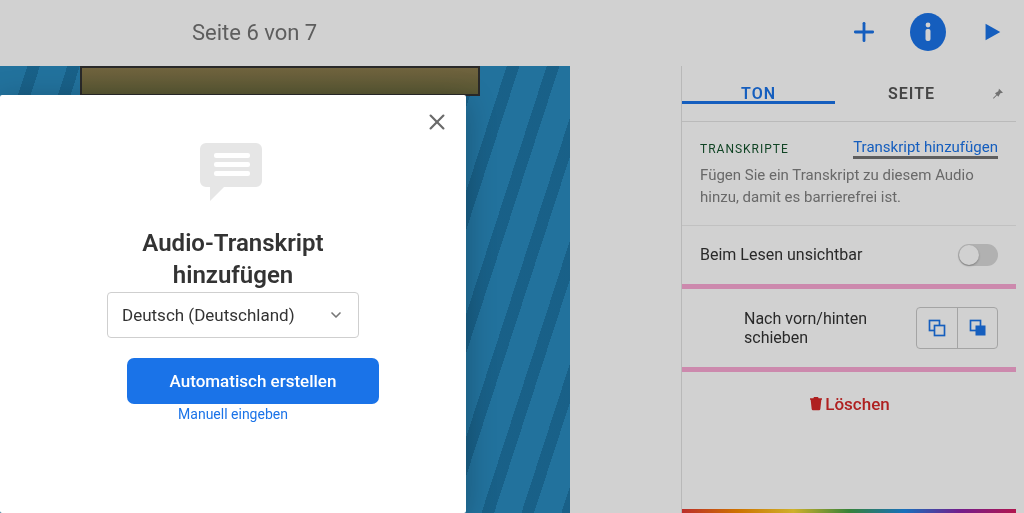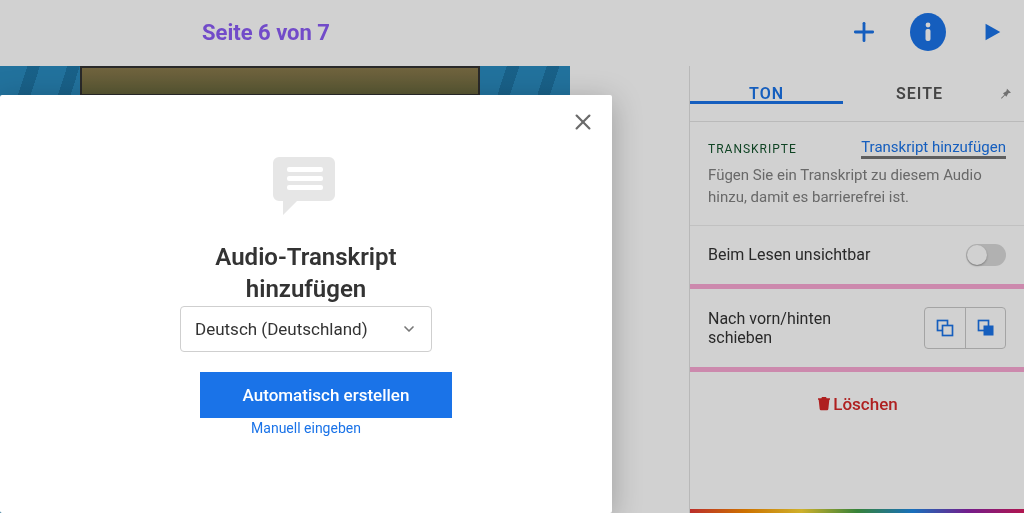--- a/index.html
+++ b/index.html
@@ -12,22 +12,22 @@
     pointer-events: none;
   }
 
   
   .header {
     position: absolute; left: 0; top: 0; width: 1024px; height: 66px;
     display: flex; align-items: center;
     background: #fff;
   }
   .page-title {
-    position: absolute; left: 202px; top: 20px;
-    font-size: 22px; font-weight: 700; color: #8b5cf6;
+    position: absolute; left: 192px; top: 20px;
+    font-size: 22px; font-weight: 400; color: #737373;
   }
   .header-icons { position: absolute; right: 14px; top: 14px; display: flex; align-items: center; gap: 28px; }
   .hicon { width: 36px; height: 36px; display:flex; align-items:center; justify-content:center; cursor:pointer; }
   .info-circle { width: 38px; height: 38px; border-radius: 50%; background: #1a73e8; display:flex; align-items:center; justify-content:center; }
 
   
   .canvas-strip {
     position: absolute; left: 0; top: 66px; width: 570px; height: 447px;
     background: #2a8bc0;
   }
@@ -37,21 +37,21 @@
     background-image: repeating-linear-gradient(108deg, rgba(255,255,255,0.0) 0 26px, rgba(10,80,120,0.35) 26px 38px);
   }
   .canvas-inner {
     position:absolute; left:80px; top:0; width:400px; height:30px;
     background: linear-gradient(#8a7a4d,#6b6a3e);
     border: 2px solid #333;
   }
 
   
   .panel {
-    position: absolute; right: 0; top: 66px; width: 335px; height: 447px;
+    position: absolute; right: 8px; top: 66px; width: 335px; height: 447px;
     background: #fff;
     border-left: 1px solid #e1e1e1;
   }
   .tabs { display:flex; align-items:center; height:56px; border-bottom:1px solid #e3e3e3; }
   .tab { flex:1; text-align:center; font-size:16px; font-weight:600; letter-spacing:1px; color:#555; cursor:pointer; }
   .tab.active { color:#1a73e8; position:relative; }
   .tab.active::after { content:""; position:absolute; left:0; right:0; bottom:-1px; height:3px; background:#1a73e8; }
   .pin { width:28px; display:flex; align-items:center; justify-content:center; padding-right:10px; color:#888; cursor:pointer;}
 
   .section { padding: 16px 18px; border-bottom:1px solid #ececec; }
@@ -69,31 +69,31 @@
   .btn-group .sq + .sq { border-left:1px solid #c9c9c9; }
 
   .delete-row { text-align:center; padding:22px 0; }
   .delete-row span { color:#d62828; font-size:17px; font-weight:500; cursor:pointer; display:inline-flex; align-items:flex-start; gap:1px; }
 
   .rainbow { position:absolute; left:0; right:0; bottom:0; height:4px;
     background: linear-gradient(90deg,#e53935,#fb8c00,#fdd835,#43a047,#1e88e5,#8e24aa,#d81b60); }
 
   
   .modal {
-    position:absolute; left:0; top:95px; width:612px; height:418px;
+    position:absolute; left:0; top:95px; width:466px; height:418px;
     background:#fff; border-radius:2px;
     box-shadow: 0 6px 30px rgba(0,0,0,.25);
     display:flex; flex-direction:column; align-items:center;
-    padding-top:30px;
+    padding-top:16px;
   }
   .modal-close { position:absolute; right:18px; top:16px; cursor:pointer; color:#6a6a6a; }
   .modal-icon { width:70px; height:64px; margin-top:28px; margin-bottom:24px; position:relative; }
   .modal-title { font-size:24px; font-weight:600; color:#333; text-align:center; line-height:1.35; }
   .select-box { width:252px; height:46px; border:1px solid #cfcfcf; border-radius:4px; display:flex; align-items:center; justify-content:space-between; padding:0 14px; font-size:17px; color:#333; cursor:pointer; background:#fff;}
-  .primary-btn { margin-top:20px; width:252px; height:46px; border:none; border-radius:0; background:#1a73e8; color:#fff; font-size:17px; font-weight:500; cursor:pointer;margin-left:40px; }
+  .primary-btn { margin-top:20px; width:252px; height:46px; border:none; border-radius:7px; background:#1a73e8; color:#fff; font-size:17px; font-weight:500; cursor:pointer;margin-left:40px; }
   .text-btn { margin-top:2px; font-size:14px; color:#1a73e8; cursor:pointer; }
 
 </style>
 </head>
 <body>
 
 <div class="header">
   <div class="page-title">Seite 6 von 7</div>
   <div class="header-icons">
     <div class="hicon">
@@ -140,21 +140,21 @@
     </div>
     <div class="hint">Fügen Sie ein Transkript zu diesem Audio hinzu, damit es barrierefrei ist.</div>
   </div>
 
   <div class="row">
     <span>Beim Lesen unsichtbar</span>
     <div class="toggle"></div>
   </div>
 
   <div class="row">
-    <span style="max-width:160px;">Nach vorn/hinten schieben</span>
+    <span style="max-width:160px;margin-left:44px;">Nach vorn/hinten schieben</span>
     <div class="btn-group">
       <div class="sq">
         <svg width="20" height="20" viewBox="0 0 24 24" fill="none" stroke="#1a73e8" stroke-width="2">
             <rect x="3" y="3" width="12" height="12"></rect>
             <rect x="9" y="9" width="12" height="12" fill="#fff" stroke="#1a73e8"></rect>
           </svg>
       </div>
       <div class="sq">
         <svg width="20" height="20" viewBox="0 0 24 24" fill="#1a73e8">
             <rect x="3" y="3" width="12" height="12" fill="#fff" stroke="#1a73e8" stroke-width="2"></rect>

